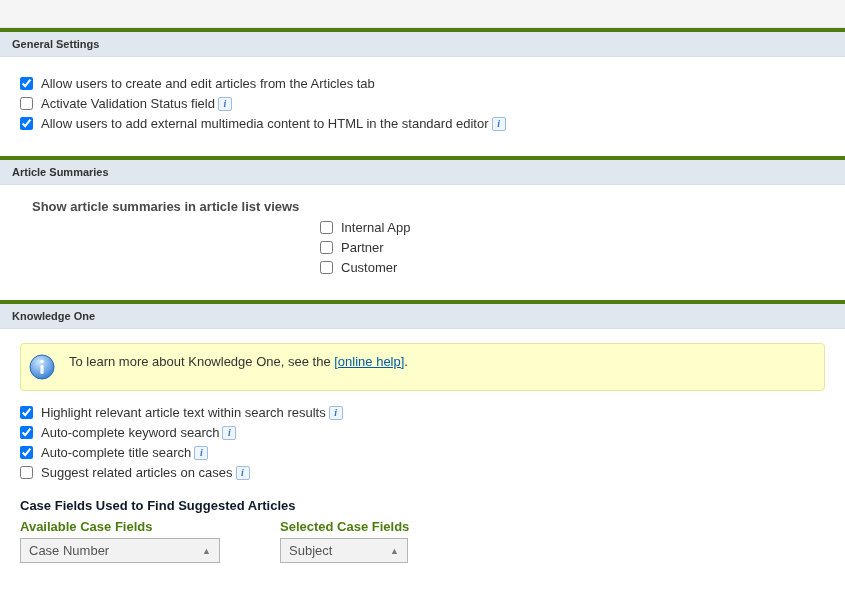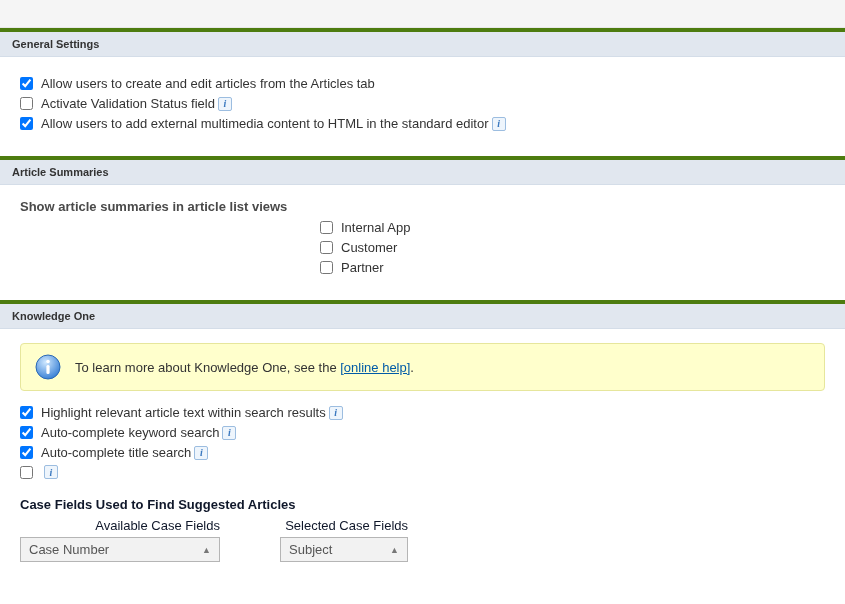--- a/index.html
+++ b/index.html
@@ -47,33 +47,32 @@
     font-size: 10px;
     font-weight: bold;
     font-family: Georgia, serif;
     margin-left: 3px;
     font-style: italic;
     cursor: help;
   }
   .sub-label {
     font-weight: bold;
     color: #4a4a4a;
-    margin: 0 0 6px 0;
+    margin: 0 0 6px 12px;
   }
   .indent-list {
     margin-left: 300px;
   }
   .info-banner {
     background: #ffffcc;
     border: 1px solid #e6e69c;
     border-radius: 4px;
     margin: 0 0 14px 0;
-    padding: 10px 14px;
-    display: flex;
-    align-items: center;
+    padding: 10px 8px;
+    display: flex;
   }
   .info-banner .info-big-icon {
     width: 26px;
     height: 26px;
     margin-right: 14px;
     flex-shrink: 0;
   }
   .info-big-icon svg { display: block; }
   .banner-text { color: #333; }
   .banner-text a {
@@ -85,24 +84,24 @@
     color: #0f172a;
     margin: 18px 0 6px 0;
   }
   .columns {
     display: flex;
     gap: 60px;
     margin-top: 2px;
   }
   .col { }
   .col-title {
-    font-weight: normal;
-    text-align: right;
+    font-weight: bold;
+    text-align: left;
     padding: 0 0 4px 0;
-    color: #0f172a;
+    color: #4d7c0f;
   }
   .listbox-header {
     width: 200px;
     background: #f2f2f2;
     border: 1px solid #b5b5b5;
     padding: 4px 8px;
     color: #555;
     display: flex;
     align-items: center;
     justify-content: space-between;
@@ -151,25 +150,25 @@
   </div>
   <div class="section-body">
     <div class="sub-label">Show article summaries in article list views</div>
     <div class="indent-list">
       <div class="checkbox-row">
         <input type="checkbox" style="">
         <span>Internal App</span>
       </div>
       <div class="checkbox-row">
         <input type="checkbox" style="">
-        <span>Customer</span>
+        <span>Partner</span>
       </div>
       <div class="checkbox-row">
         <input type="checkbox" style="">
-        <span>Partner</span>
+        <span>Customer</span>
       </div>
     </div>
   </div>
 
   <div class="section-header">
     <span>Knowledge One</span>
   </div>
   <div class="section-body" style="padding-bottom:0;">
 
     <div class="info-banner">
@@ -201,20 +200,21 @@
       <span>Auto-complete keyword search</span>
       <span class="help-icon">i</span>
     </div>
     <div class="checkbox-row">
       <input type="checkbox" checked="" style="">
       <span>Auto-complete title search</span>
       <span class="help-icon">i</span>
     </div>
     <div class="checkbox-row">
       <input type="checkbox" style="">
+      <span>Suggest related articles on cases</span>
       <span class="help-icon">i</span>
     </div>
 
     <div class="subhead">Case Fields Used to Find Suggested Articles</div>
 
     <div class="columns">
       <div class="col">
         <div class="col-title">Available Case Fields</div>
         <div class="listbox-header">
           <span>Case Number</span>

